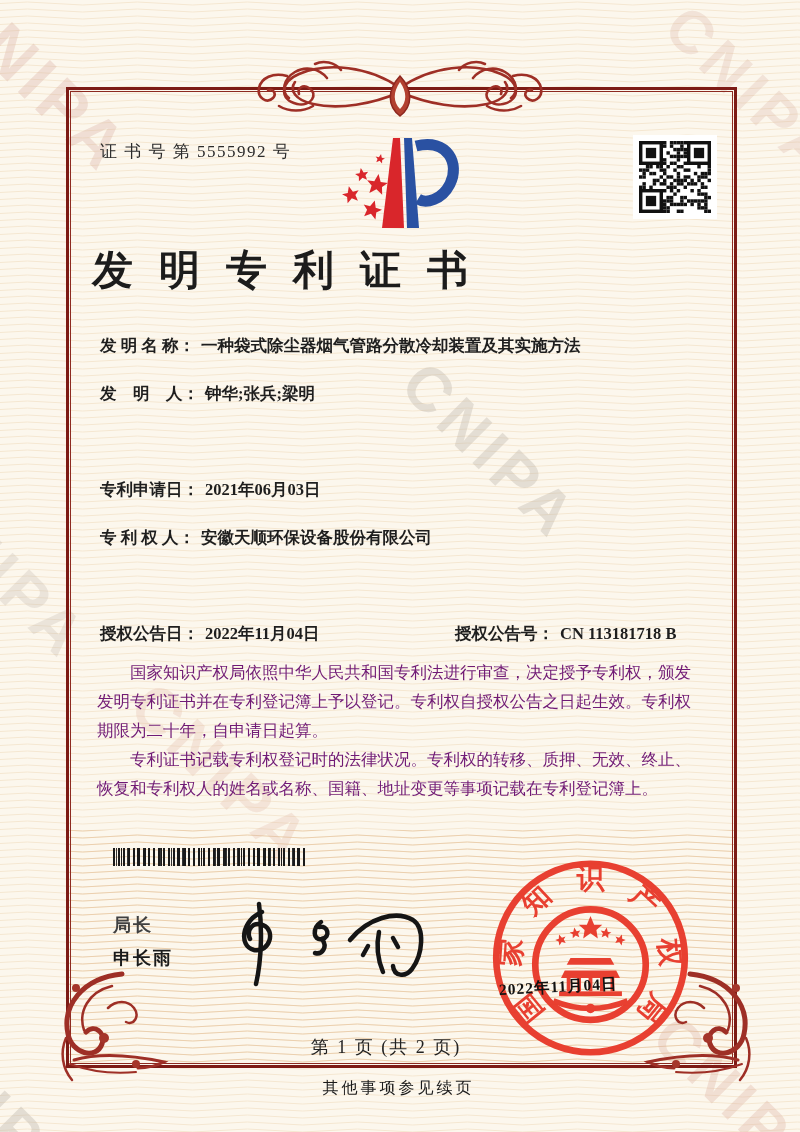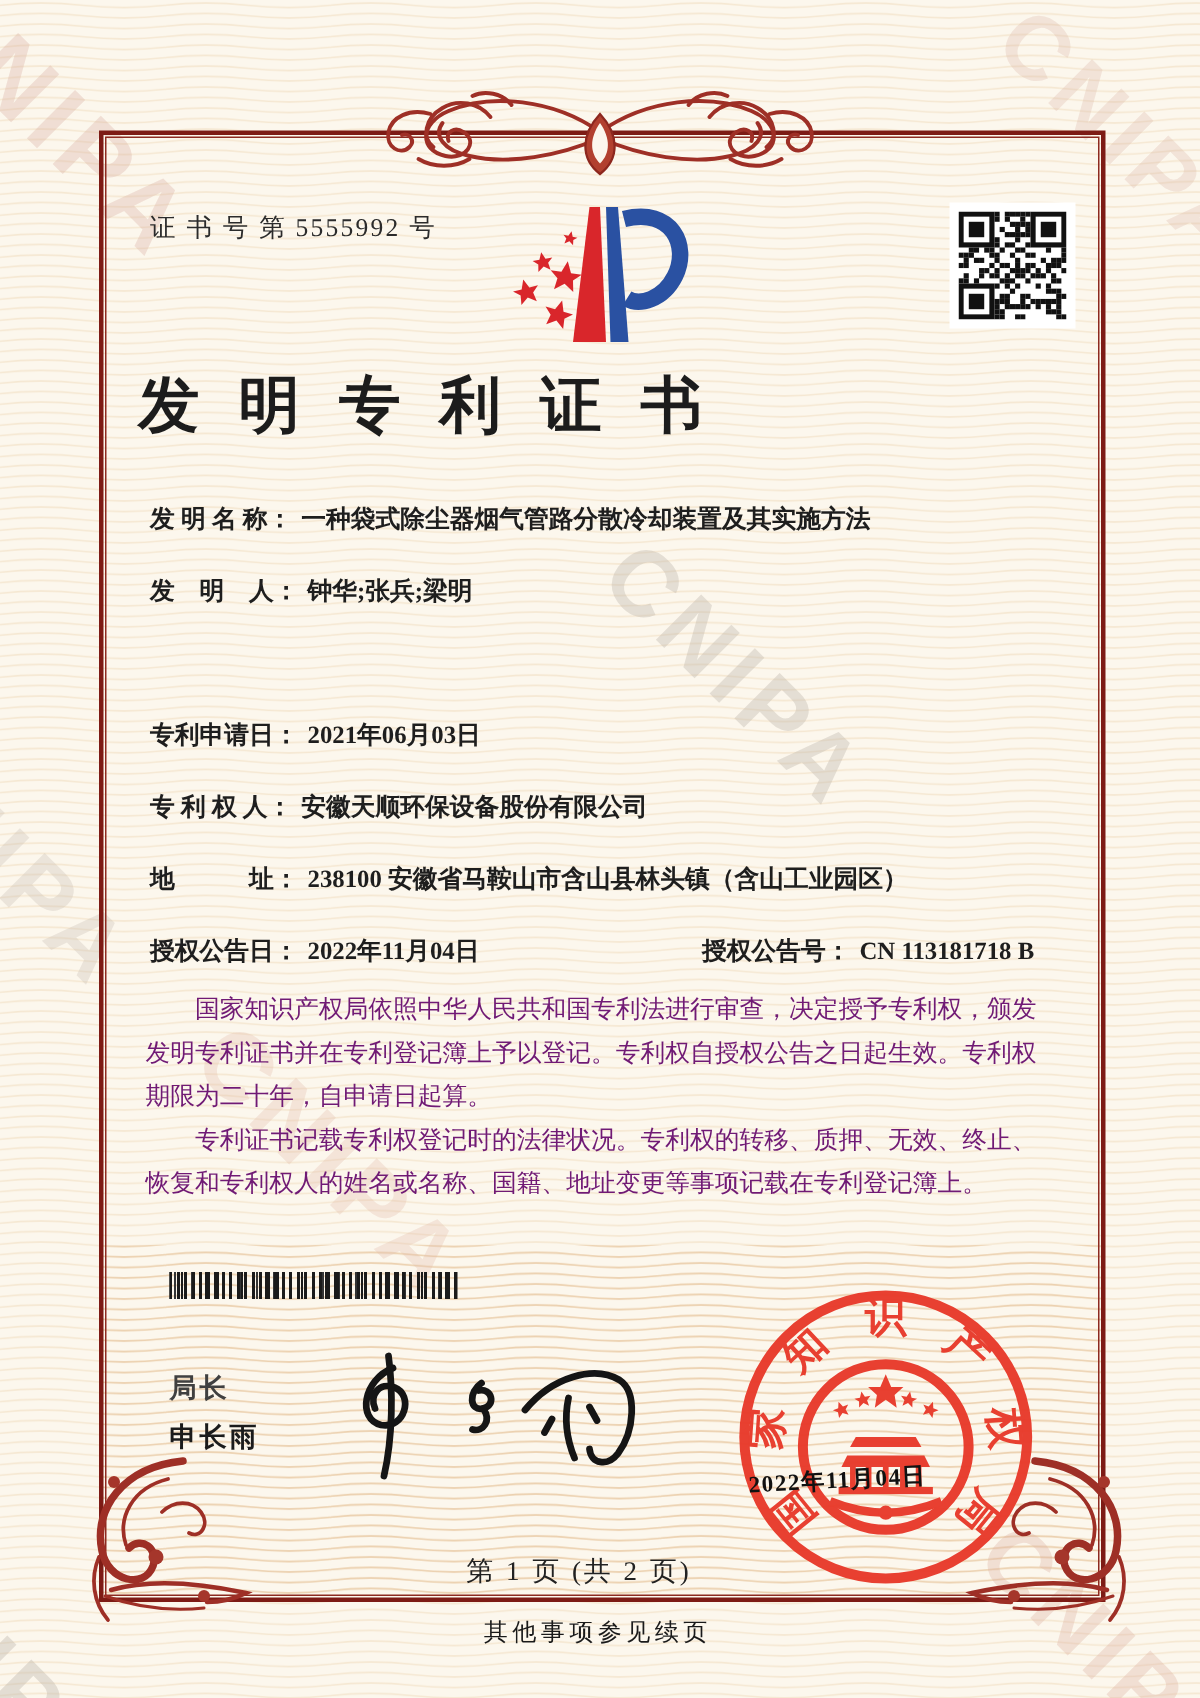--- a/index.html
+++ b/index.html
@@ -16,21 +16,21 @@
       letter-spacing:1.5px;font-weight:500;}
   .logo{position:absolute;left:336px;top:132px;}
   .qr-box{position:absolute;left:633px;top:135px;width:84px;height:84px;background:#fff;
       display:flex;align-items:center;justify-content:center;}
   .title{position:absolute;left:66px;top:243px;width:739px;text-align:left;
       font-size:41px;font-weight:700;color:#1c1c1c;letter-spacing:26px;text-indent:26px;}
   .field-row{position:absolute;left:100px;width:620px;font-size:16.5px;color:#1e1e1e;
       font-weight:600;white-space:nowrap;}
   .flabel{display:inline-block;}
   .fvalue{margin-left:6px;}
-  .pair2{position:absolute;left:368px;top:0;text-align:right;}
+  .pair2{position:absolute;left:355px;top:0;text-align:right;}
   .body-text{position:absolute;left:97px;top:658px;width:610px;font-size:16.5px;
       line-height:29px;color:#701a75;}
   .body-text p{margin:0;text-indent:2em;}
   .barcode{position:absolute;left:113px;top:848px;width:192px;height:18px;
       background-image:
         repeating-linear-gradient(90deg,#1a1a1a 0 2px,rgba(0,0,0,0) 2px 5px),
         repeating-linear-gradient(90deg,#1a1a1a 0 1px,rgba(0,0,0,0) 1px 8px),
         repeating-linear-gradient(90deg,rgba(0,0,0,0) 0 3px,#333 3px 4px,rgba(0,0,0,0) 4px 11px);}
   .director-title{position:absolute;left:113px;top:913px;font-size:18px;font-weight:600;
       color:#404040;font-family:"Liberation Sans","DejaVu Sans",sans-serif;letter-spacing:2px;}
@@ -315,23 +315,20 @@
   </div>
   <div class="field-row" style="top:383px">
     <span class="flabel">发　明　人：</span><span class="fvalue">钟华;张兵;梁明</span>
   </div>
   <div class="field-row" style="top:479px">
     <span class="flabel">专利申请日：</span><span class="fvalue">2021年06月03日</span>
   </div>
   <div class="field-row" style="top:527px">
     <span class="flabel">专 利 权 人：</span><span class="fvalue">安徽天顺环保设备股份有限公司</span>
   </div>
-  <div class="field-row" style="top:575px">
-    <span class="flabel">地　　　址：</span><span class="fvalue">238100 安徽省马鞍山市含山县林头镇（含山工业园区）</span>
-  </div>
   <div class="field-row" style="top:623px">
     <span class="flabel">授权公告日：</span><span class="fvalue">2022年11月04日</span>
     <span class="pair2">
       <span class="flabel">授权公告号：</span><span class="fvalue">CN 113181718 B</span>
     </span>
   </div>
 
   <div class="body-text">
     <p>国家知识产权局依照中华人民共和国专利法进行审查，决定授予专利权，颁发发明专利证书并在专利登记簿上予以登记。专利权自授权公告之日起生效。专利权期限为二十年，自申请日起算。</p>
     <p>专利证书记载专利权登记时的法律状况。专利权的转移、质押、无效、终止、恢复和专利权人的姓名或名称、国籍、地址变更等事项记载在专利登记簿上。</p>

